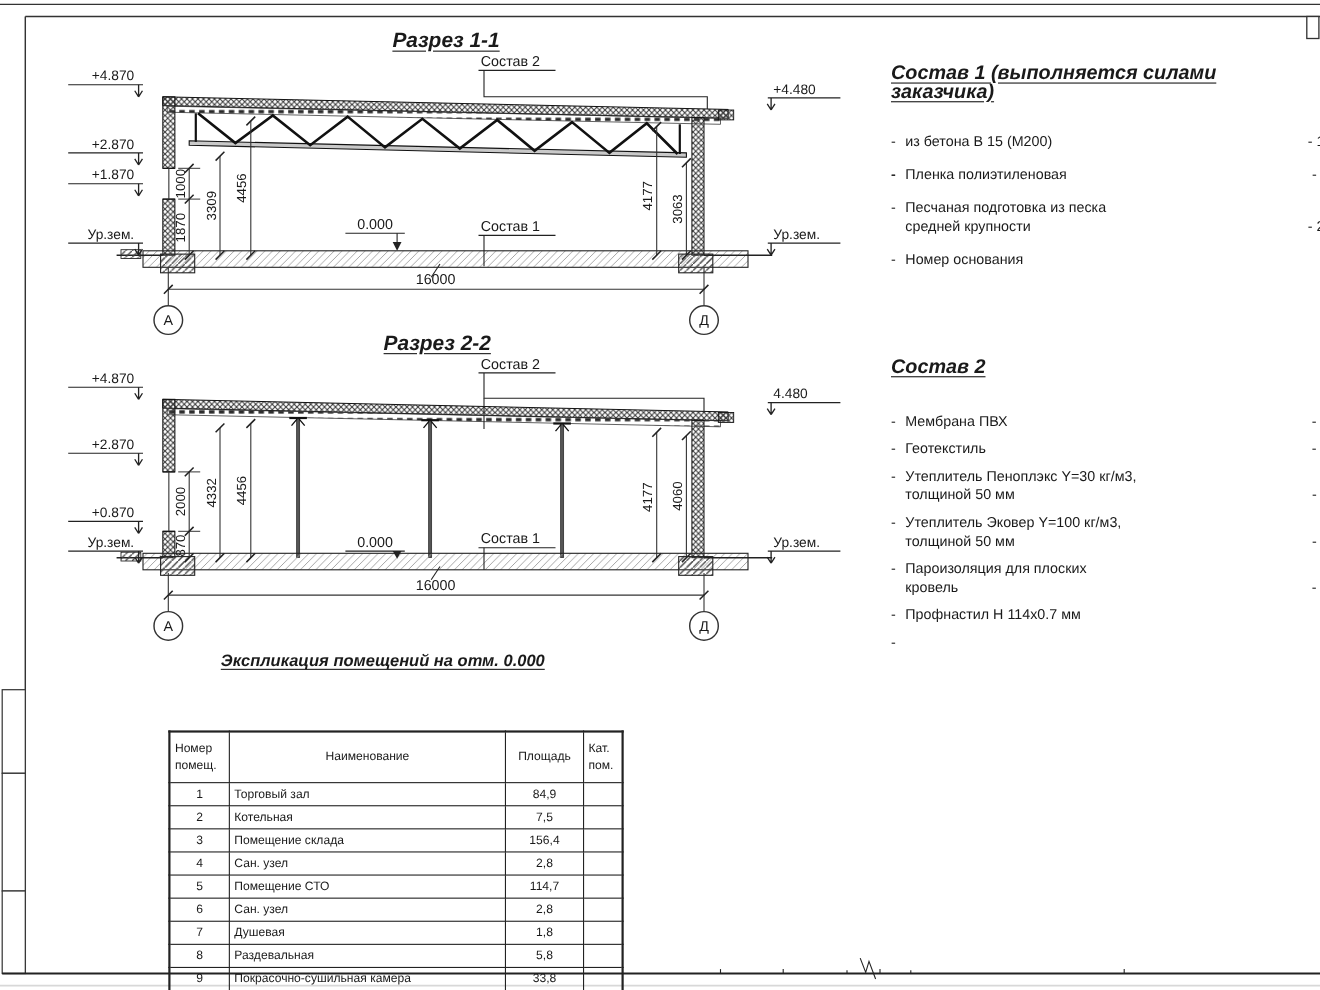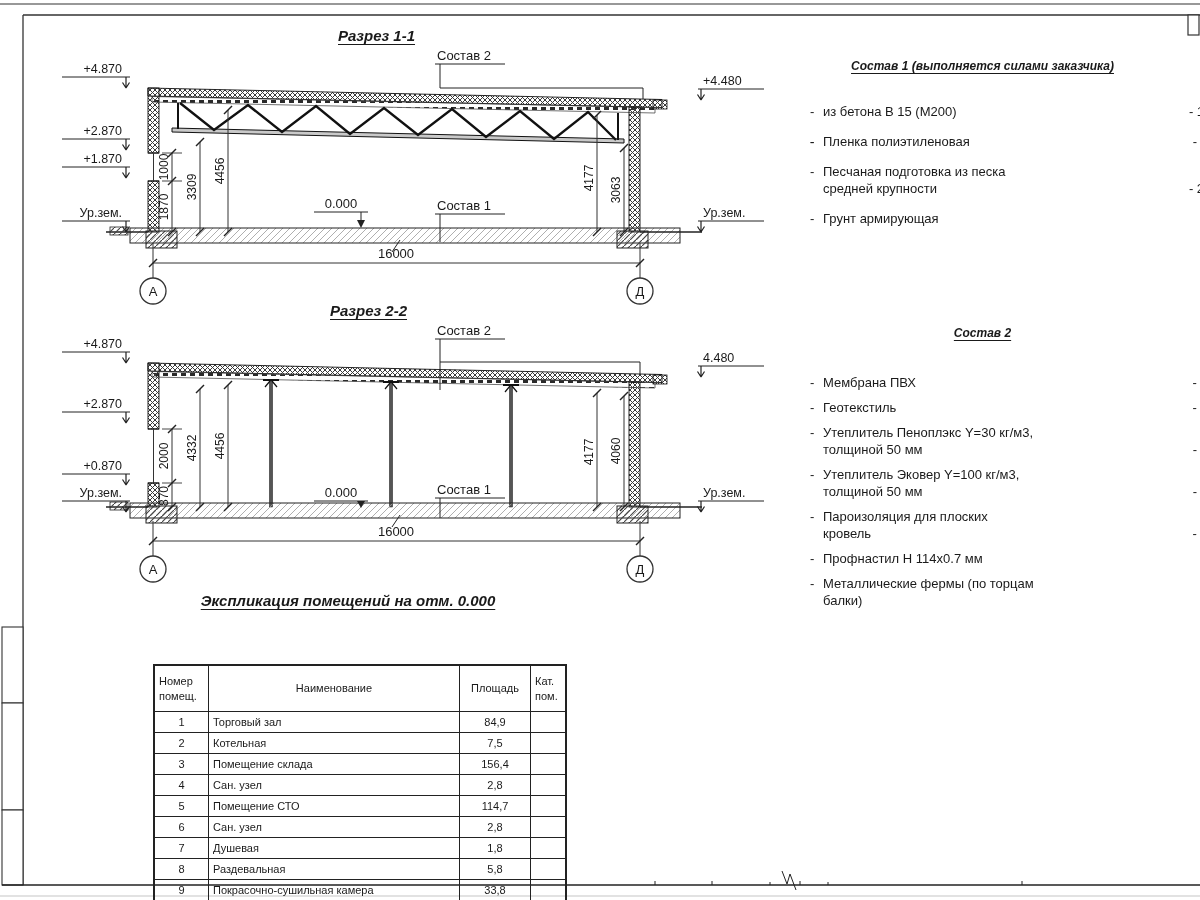--- a/index.html
+++ b/index.html
@@ -5,24 +5,24 @@
   html,body{margin:0;padding:0;background:#ffffff;}
   body{width:1200px;height:900px;position:relative;overflow:hidden;
        font-family:"Liberation Sans",sans-serif;color:#1a1a1a;}
   svg{position:absolute;left:0;top:0;}
   svg text{font-family:"Liberation Sans",sans-serif;fill:#1a1a1a;}
   .dim{font-size:12px;}
   .elev{font-size:12.5px;}
   .axis{font-size:13px;}
   .mark{font-size:13px;}
   .span{font-size:13px;}
-  .sec-title{position:absolute;font-size:15px;font-weight:bold;font-style:italic;
-             text-align:left;text-decoration:underline;text-underline-offset:3px;}
+  .sec-title{position:absolute;font-size:19px;font-weight:bold;font-style:italic;
+             text-align:center;text-decoration:underline;text-underline-offset:3px;}
   .blk{position:absolute;width:345px;font-size:13px;line-height:17px;}
-  .blk-title{font-size:12px;font-weight:bold;font-style:italic;text-align:center;
+  .blk-title{font-size:18px;font-weight:bold;font-style:italic;
              margin-bottom:0;}
   .blk-title span{text-decoration:underline;text-underline-offset:3px;}
   .s-list1{margin-top:28px;}
   .s-list2{margin-top:32px;}
   .s-item{position:relative;padding-left:13px;padding-right:120px;}
   .s-list1 .s-item{margin-bottom:13px;}
   .s-list2 .s-item{margin-bottom:8px;}
   .dash{position:absolute;left:0;top:0;}
   .s-val{position:absolute;right:-85px;bottom:0;white-space:nowrap;}
   .tbl-title{position:absolute;left:168px;top:592px;width:360px;text-align:center;
@@ -349,21 +349,21 @@
       <span class="s-val">-  2 слоя</span>
     </div>
     <div class="s-item">
       <span class="dash">-</span>
       <div>Песчаная подготовка из песка</div>
       <div>средней крупности</div>
       <span class="s-val">- 200 мм</span>
     </div>
     <div class="s-item">
       <span class="dash">-</span>
-      <div>Грунт армирующая</div>
+      <div>Номер основания</div>
     </div>
   </div>
 </div>
 
 <div class="blk" style="left:810px;top:325px;">
   <div class="blk-title"><span>Состав 2</span></div>
   <div class="s-list2">
     <div class="s-item">
       <span class="dash">-</span>
       <div>Мембрана ПВХ</div>
@@ -390,21 +390,20 @@
       <span class="dash">-</span>
       <div>Пароизоляция для плоских кровель</div>
       <span class="s-val">- 1 слой</span>
     </div>
     <div class="s-item">
       <span class="dash">-</span>
       <div>Профнастил Н 114х0.7 мм</div>
     </div>
     <div class="s-item">
       <span class="dash">-</span>
-      <div>Металлические фермы (по торцам балки)</div>
     </div>
   </div>
 </div>
 
 <div class="tbl-title">Экспликация помещений на отм. 0.000</div>
 <table class="expl">
   <colgroup>
       <col style="width:45px">
       <col style="width:242px">
       <col style="width:62px">

